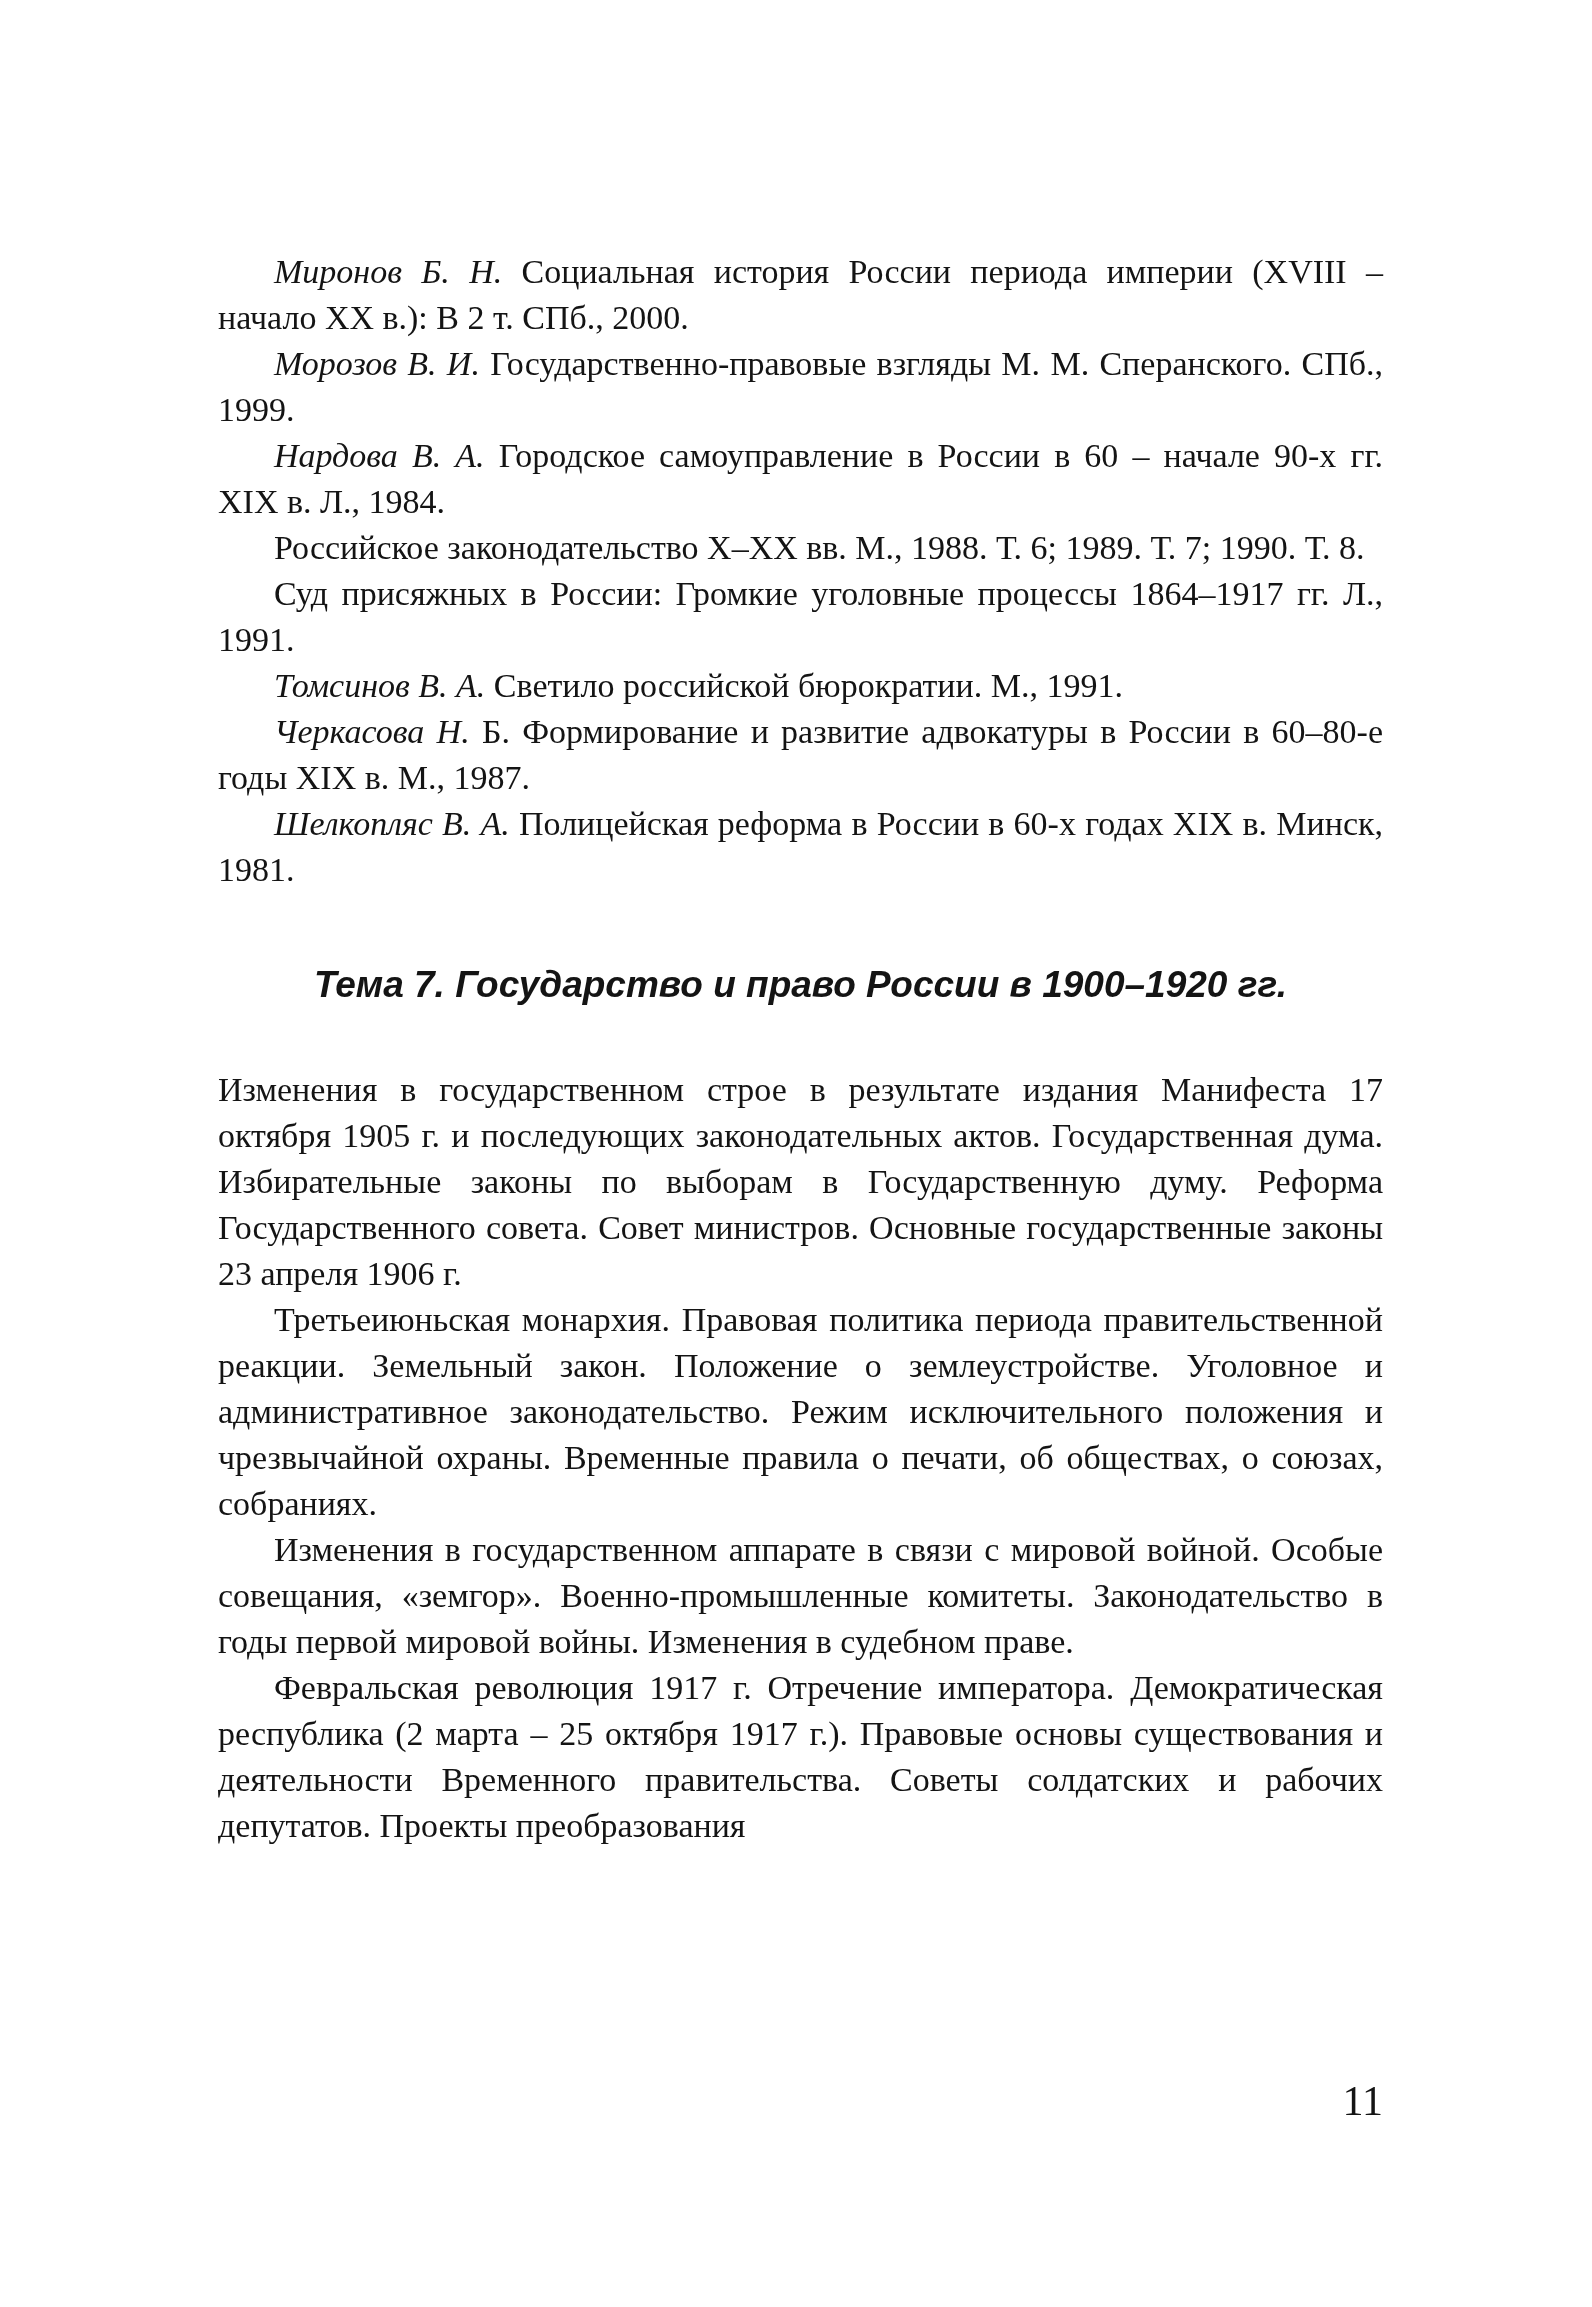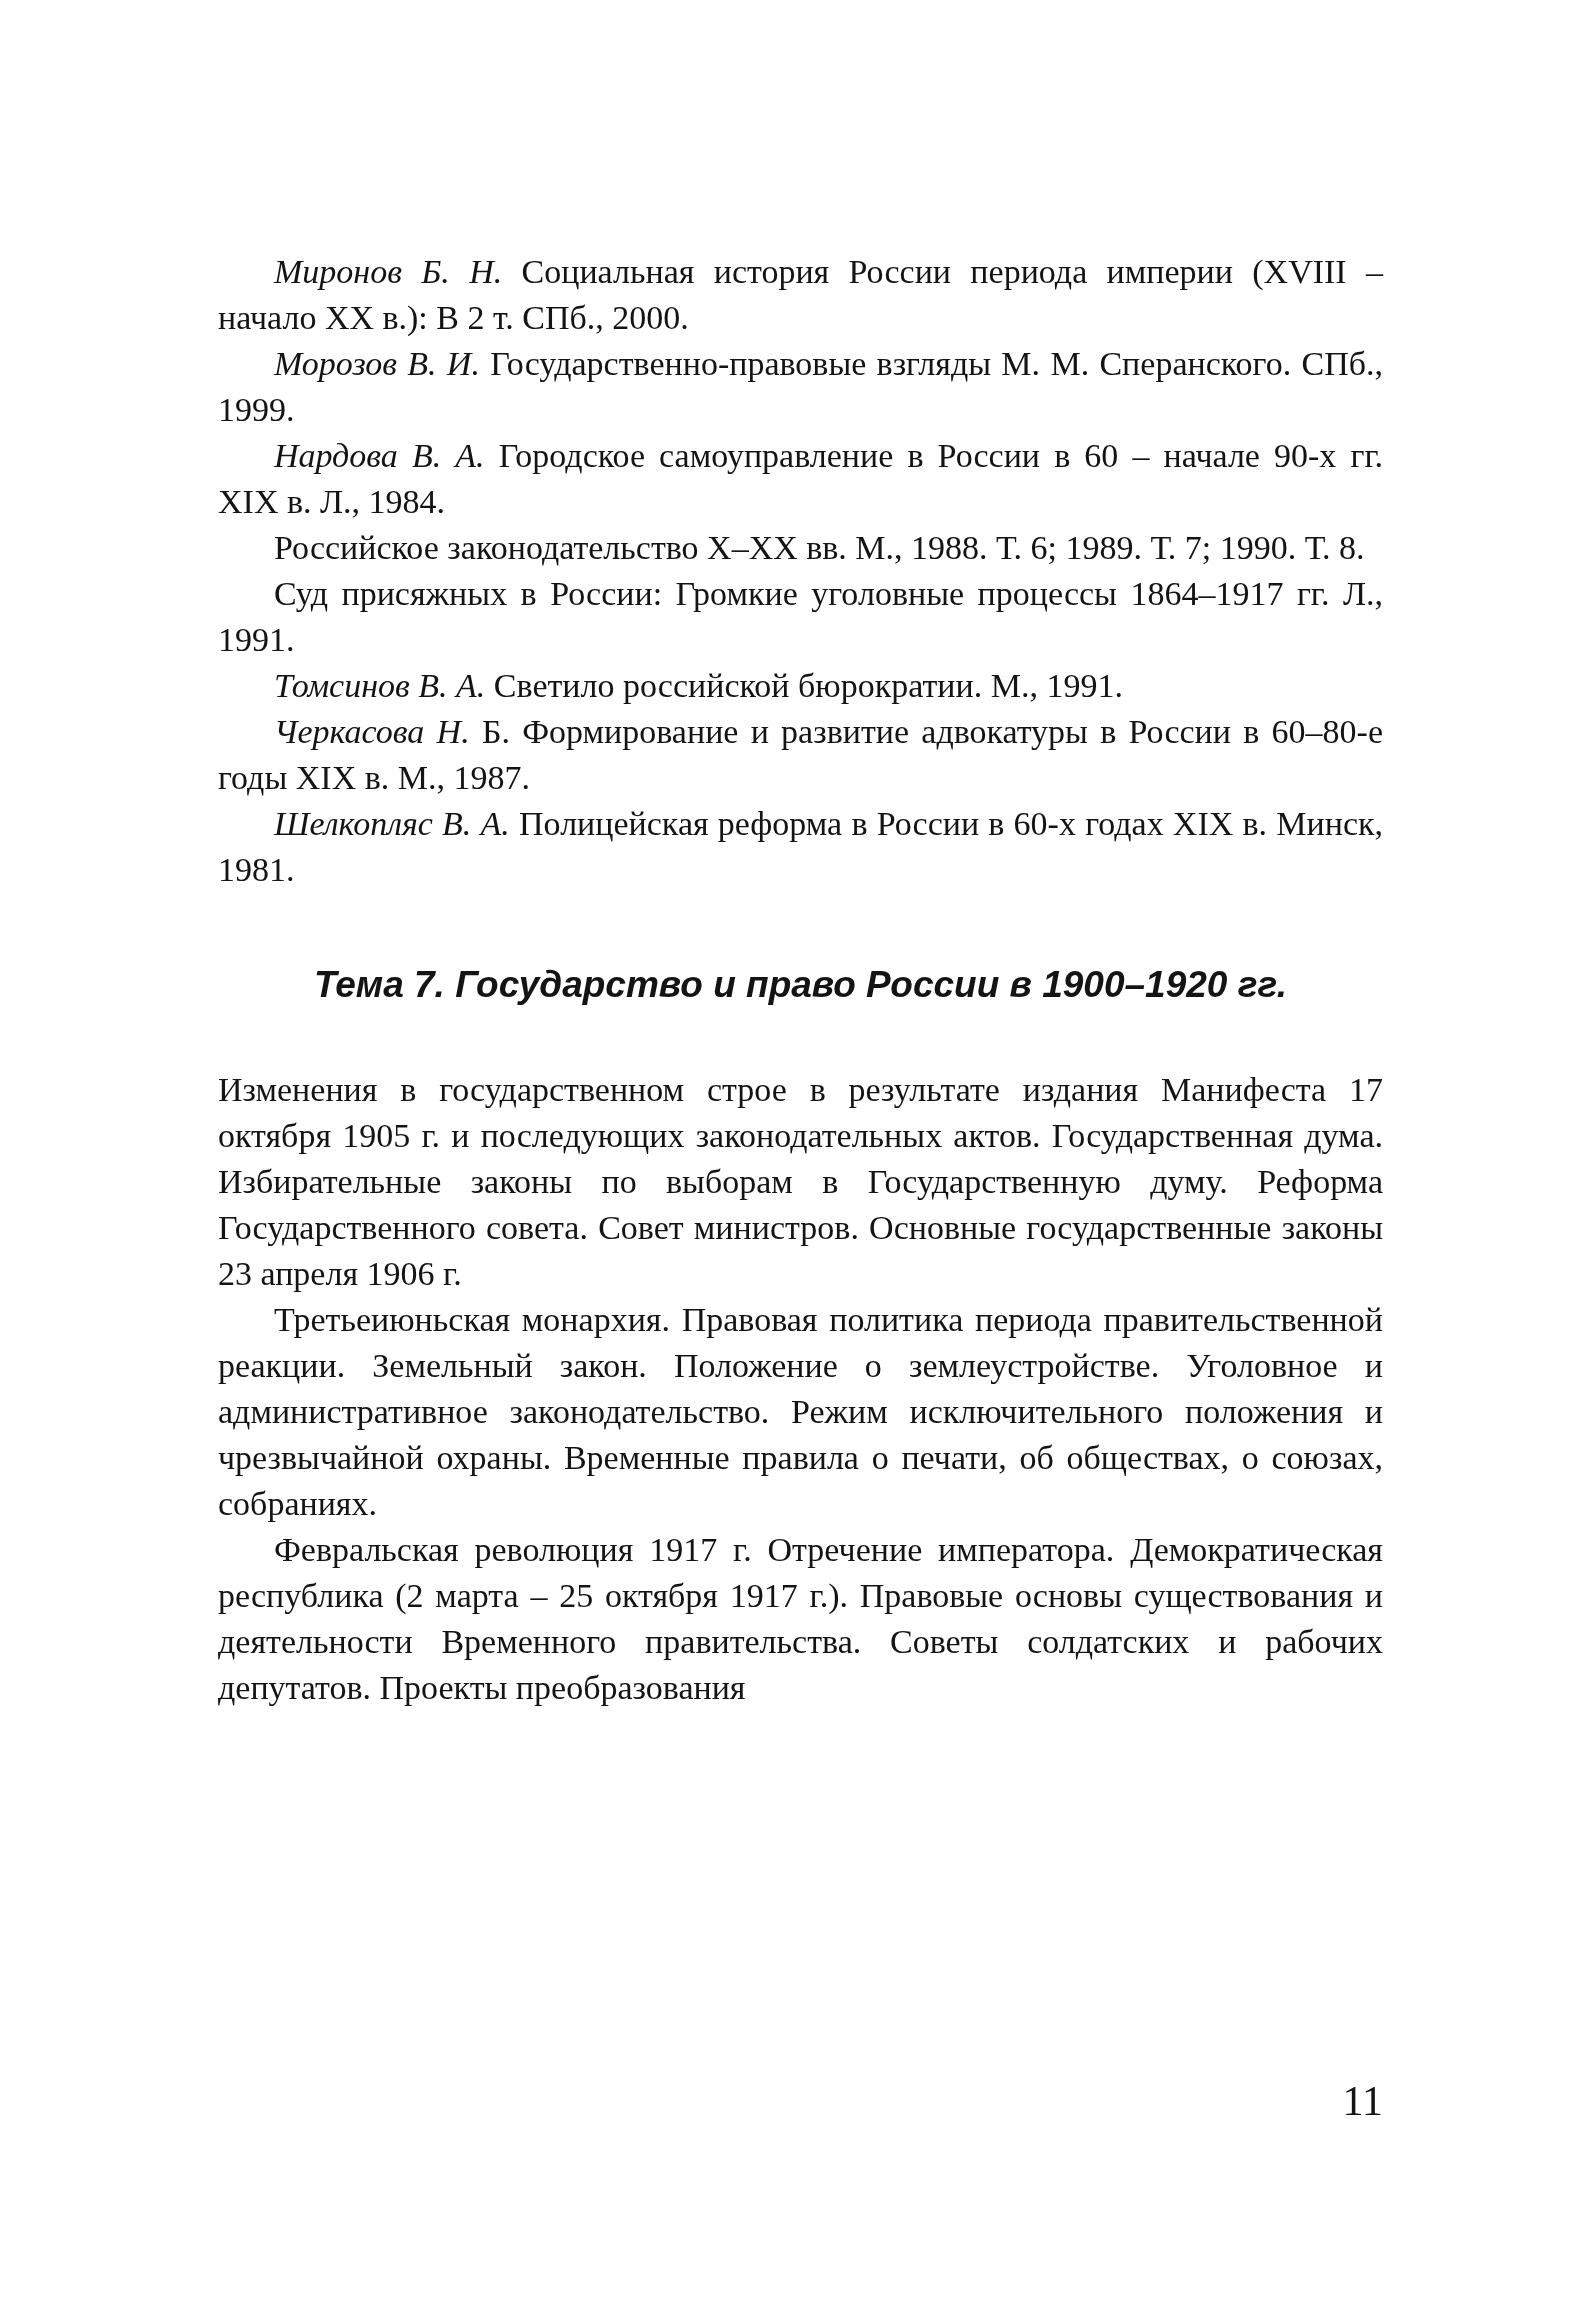--- a/index.html
+++ b/index.html
@@ -83,19 +83,20 @@
     <p class="entry"><span class="entry-author">Томсинов В. А. </span><span>Светило российской бюрократии. М., 1991.</span></p>
 
     <p class="entry"><span class="entry-author">Черкасова Н. </span><span>Б. Формирование и развитие адвокатуры в России в 60–80-е годы XIX в. М., 1987.</span></p>
 
     <p class="entry"><span class="entry-author">Шелкопляс В. А. </span><span>Полицейская реформа в России в 60-х годах XIX в. Минск, 1981.</span></p>
 
     <h2 class="heading">Тема 7. Государство и право России в 1900–1920 гг.</h2>
 
     <p class="para no-indent">Изменения в государственном строе в результате издания Манифеста 17 октября 1905 г. и последующих законодательных актов. Государственная дума. Избирательные законы по выборам в Государственную думу. Реформа Государственного совета. Совет министров. Основные государственные законы 23 апреля 1906 г.</p>
     <p class="para">Третьеиюньская монархия. Правовая политика периода правительственной реакции. Земельный закон. Положение о землеустройстве. Уголовное и административное законодательство. Режим исключительного положения и чрезвычайной охраны. Временные правила о печати, об обществах, о союзах, собраниях.</p>
+    <p class="para">Изменения в государственном аппарате в связи с мировой войной. Особые совещания, «земгор». Военно-промышленные комитеты. Законодательство в годы первой мировой войны. Изменения в судебном праве.</p>
     <p class="para">Февральская революция 1917 г. Отречение императора. Демократическая республика (2 марта – 25 октября 1917 г.). Правовые основы существования и деятельности Временного правительства. Советы солдатских и рабочих депутатов. Проекты преобразования</p>
 
   </div>
 
   <div class="page-number">11</div>
 </div>
 
 
 </body></html>

